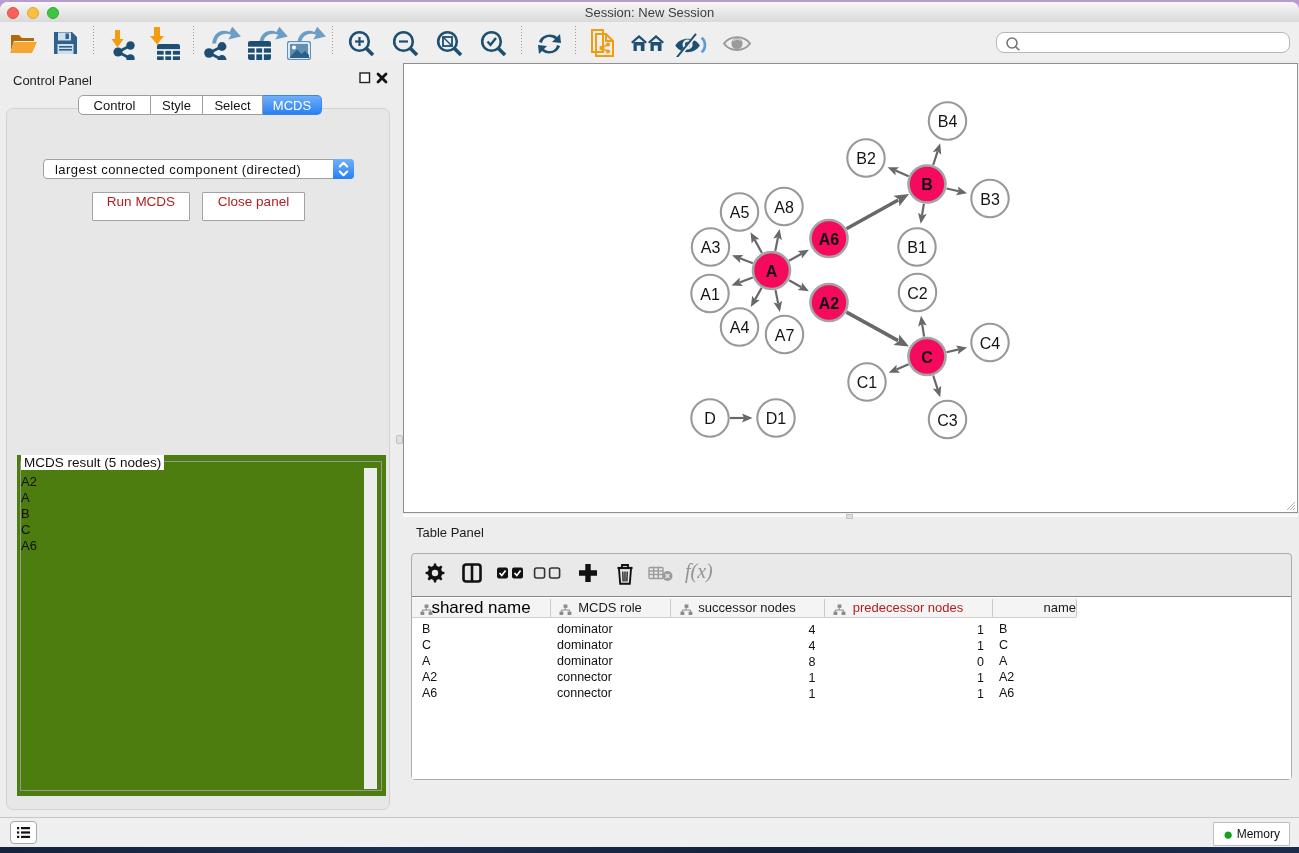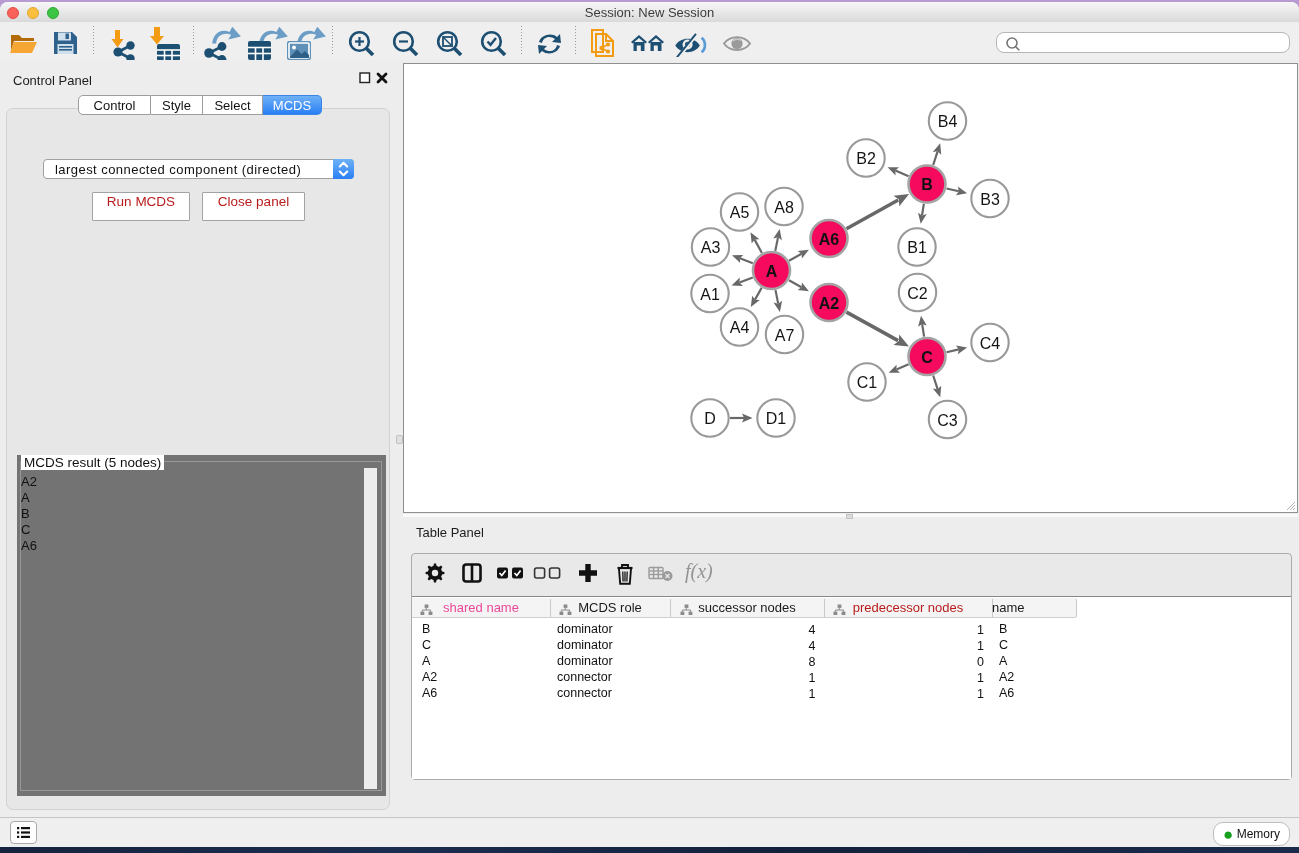--- a/index.html
+++ b/index.html
@@ -206,21 +206,21 @@
     <div class="abs" style="right:-1px;top:-1px;width:21px;height:20px;background:linear-gradient(#6fb1f7,#297ff4);border-radius:0 4px 4px 0">
       <svg width="21" height="20" viewBox="0 0 21 20">
           <path d="M6.8 7.5 L10.5 3.8 L14.2 7.5" stroke="#fff" stroke-width="2.1" fill="none" stroke-linecap="round" stroke-linejoin="round"></path>
           <path d="M6.8 12.5 L10.5 16.2 L14.2 12.5" stroke="#fff" stroke-width="2.1" fill="none" stroke-linecap="round" stroke-linejoin="round"></path>
         </svg>
     </div>
   </div>
   <div class="btn" style="left:92px;top:132px;width:98px">Run MCDS</div>
   <div class="btn" style="left:202px;top:132px;width:103px">Close panel</div>
 
-  <div class="abs" style="left:17px;top:395px;width:369px;height:341px;background:#737373">
+  <div class="abs" style="left:17px;top:395px;width:369px;height:341px;background:#4d7c0f">
     <div class="abs" style="left:3px;top:6px;width:362px;height:330px;border:1px solid #989898"></div>
     <div class="abs" style="left:4px;top:0;background:#fff;padding:0 3px;font-size:13.5px;color:#111">MCDS result (5 nodes)</div>
     <div class="abs" style="left:346.5px;top:13px;width:13px;height:321px;background:#ececec"></div>
     <div class="abs" style="left:4px;top:19px;font-size:13px;line-height:16.1px;color:#111">A2<br>A<br>B<br>C<br>A6</div>
   </div>
 </div>
 
 <div class="abs" style="left:403px;top:63px;width:895px;height:450px;background:#fff;border:1px solid #8f8f8f">
   <svg id="graph" style="position:absolute;left:0;top:23px" width="893" height="425" viewBox="0 0 893 425" font-family="Liberation Sans,sans-serif">
 <line x1="357.9" y1="166.0" x2="350.6" y2="152.6" stroke="#686868" stroke-width="2.2"></line>
@@ -364,21 +364,21 @@
     <div class="abs" style="left:0px;top:42px;width:879px;height:183px;background:#fff;border-top:1px solid #888">
       <div class="abs" style="left:0;top:1px;width:664px;height:20px;background:#f4f4f4;border-bottom:1px solid #cfcfcf"></div>
 <div class="abs" style="left:8px;top:5px"><svg width="13" height="12" viewBox="0 0 13 12">
             <g fill="#8a8a8a">
               <rect x="4.6" y="0.5" width="3.8" height="3.4"></rect>
               <rect x="0.5" y="7.6" width="3.8" height="3.4"></rect>
               <rect x="8.6" y="7.6" width="3.8" height="3.4"></rect>
               <path d="M6.2 4 L6.2 6 M2.4 7.6 L2.4 6 L10.5 6 L10.5 7.6" stroke="#8a8a8a" stroke-width="1" fill="none"></path>
             </g>
           </svg></div>
-<div class="abs" style="left:-0px;top:1px;width:138px;text-align:center;font-size:13px;line-height:20px;color:#ec4899">shared name</div>
+<div class="abs" style="left:-0px;top:1px;width:138px;text-align:center;font-size:17px;line-height:20px;color:#000000">shared name</div>
 <div class="abs" style="left:138px;top:2px;width:1px;height:18px;background:#c9c9c9"></div>
 <div class="abs" style="left:147px;top:5px"><svg width="13" height="12" viewBox="0 0 13 12">
             <g fill="#8a8a8a">
               <rect x="4.6" y="0.5" width="3.8" height="3.4"></rect>
               <rect x="0.5" y="7.6" width="3.8" height="3.4"></rect>
               <rect x="8.6" y="7.6" width="3.8" height="3.4"></rect>
               <path d="M6.2 4 L6.2 6 M2.4 7.6 L2.4 6 L10.5 6 L10.5 7.6" stroke="#8a8a8a" stroke-width="1" fill="none"></path>
             </g>
           </svg></div>
 <div class="abs" style="left:138px;top:1px;width:120px;text-align:center;font-size:13px;line-height:20px;color:#1a1a1a">MCDS role</div>
@@ -396,21 +396,21 @@
 <div class="abs" style="left:421px;top:5px"><svg width="13" height="12" viewBox="0 0 13 12">
             <g fill="#8a8a8a">
               <rect x="4.6" y="0.5" width="3.8" height="3.4"></rect>
               <rect x="0.5" y="7.6" width="3.8" height="3.4"></rect>
               <rect x="8.6" y="7.6" width="3.8" height="3.4"></rect>
               <path d="M6.2 4 L6.2 6 M2.4 7.6 L2.4 6 L10.5 6 L10.5 7.6" stroke="#8a8a8a" stroke-width="1" fill="none"></path>
             </g>
           </svg></div>
 <div class="abs" style="left:412px;top:1px;width:168px;text-align:center;font-size:13px;line-height:20px;color:#b91c1c">predecessor nodes</div>
 <div class="abs" style="left:580px;top:2px;width:1px;height:18px;background:#c9c9c9"></div>
-<div class="abs" style="left:580px;top:1px;width:84px;text-align:left;font-size:13px;line-height:20px;color:#1a1a1a">name</div>
+<div class="abs" style="left:580px;top:1px;width:84px;text-align:right;font-size:13px;line-height:20px;color:#1a1a1a">name</div>
 <div class="abs" style="left:664px;top:2px;width:1px;height:18px;background:#c9c9c9"></div>
       <div class="abs" style="left:10px;top:25px;font-size:12.5px;color:#111">B</div>
 <div class="abs" style="left:145px;top:25px;font-size:12.5px;color:#111">dominator</div>
 <div class="abs" style="left:258.5px;top:26px;width:145px;text-align:right;font-size:12.5px;color:#111">4</div>
 <div class="abs" style="left:412px;top:26px;width:160px;text-align:right;font-size:12.5px;color:#111">1</div>
 <div class="abs" style="left:587px;top:25px;font-size:12.5px;color:#111">B</div>
 <div class="abs" style="left:10px;top:41px;font-size:12.5px;color:#111">C</div>
 <div class="abs" style="left:145px;top:41px;font-size:12.5px;color:#111">dominator</div>
 <div class="abs" style="left:258.5px;top:42px;width:145px;text-align:right;font-size:12.5px;color:#111">4</div>
 <div class="abs" style="left:412px;top:42px;width:160px;text-align:right;font-size:12.5px;color:#111">1</div>
@@ -440,15 +440,15 @@
         <g fill="#111">
           <rect x="6" y="5" width="2.2" height="2.2"></rect>
           <rect x="10" y="5" width="9" height="2.2"></rect>
           <rect x="6" y="9.4" width="2.2" height="2.2"></rect>
           <rect x="10" y="9.4" width="9" height="2.2"></rect>
           <rect x="6" y="13.8" width="2.2" height="2.2"></rect>
           <rect x="10" y="13.8" width="9" height="2.2"></rect>
         </g>
       </svg>
   </div>
-  <div class="abs" style="left:1213px;top:4px;width:77px;height:24px;background:#fff;border:1px solid #bdbdbd;border-radius:10px;font-size:12px;color:#111;text-align:center;line-height:22px"><span style="color:#15a01f;font-size:17px;vertical-align:-1.5px">●</span> <span style="vertical-align:0.5px">Memory</span></div>
+  <div class="abs" style="left:1213px;top:4px;width:77px;height:24px;background:#fff;border:1px solid #bdbdbd;border-radius:1px;font-size:12px;color:#111;text-align:center;line-height:22px"><span style="color:#15a01f;font-size:17px;vertical-align:-1.5px">●</span> <span style="vertical-align:0.5px">Memory</span></div>
 </div>
 <div class="abs" style="left:0;top:847px;width:1299px;height:6px;background:linear-gradient(90deg,#16233e,#1b2d50 30%,#14213c 60%,#1a2b4c)"></div>
 
 </body></html>

